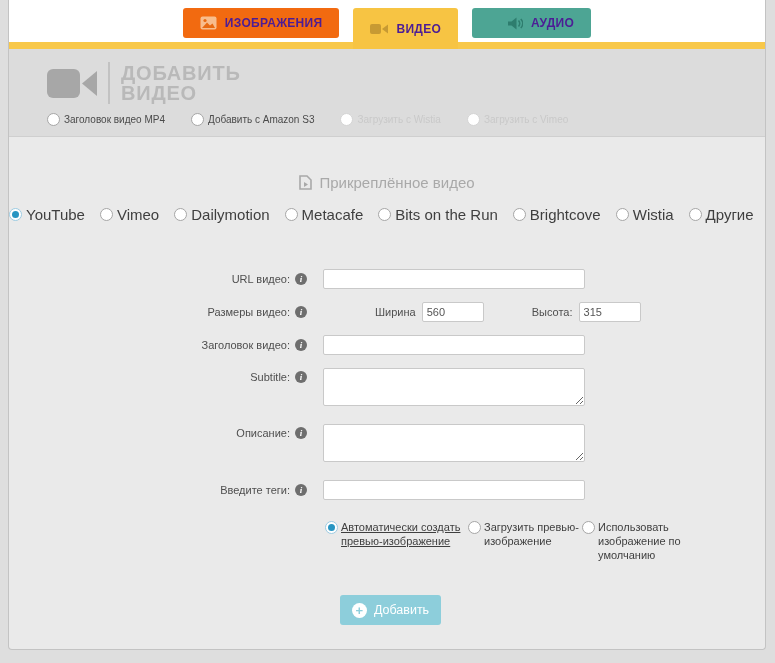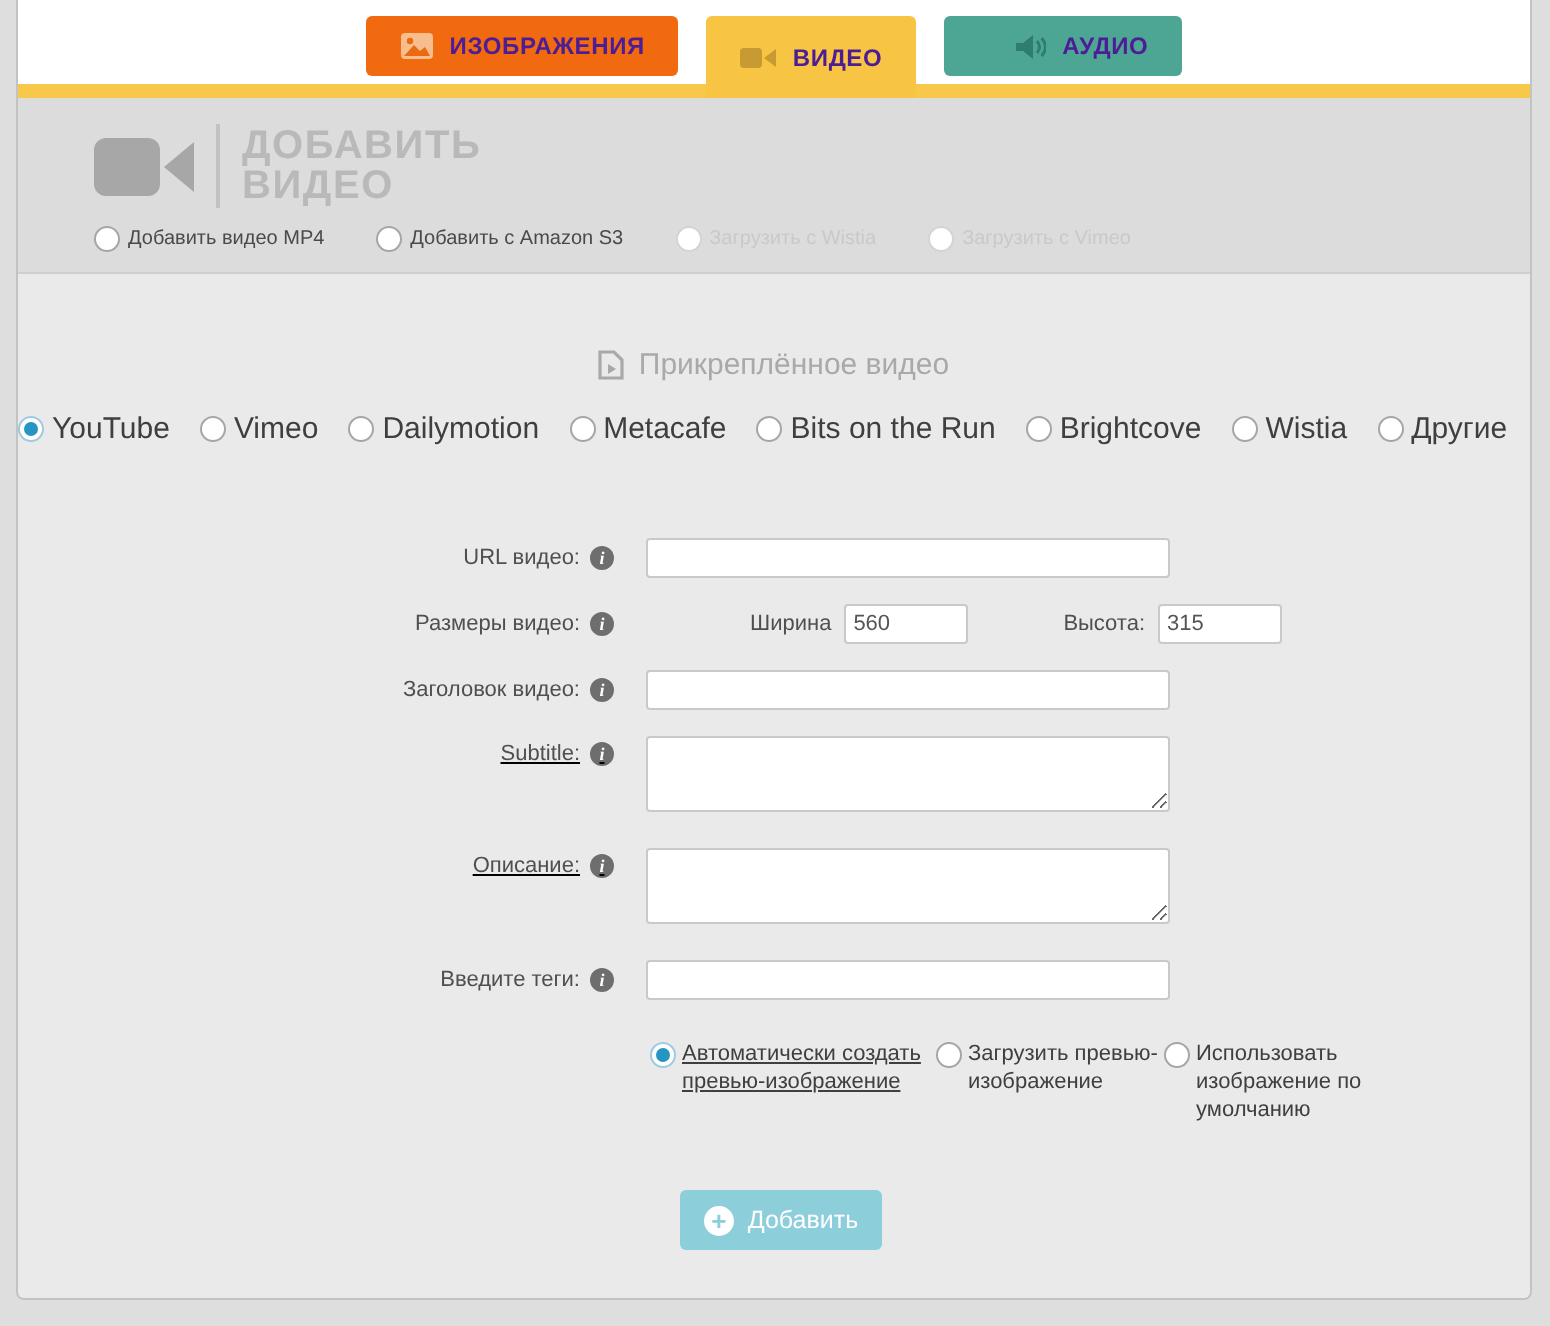--- a/index.html
+++ b/index.html
@@ -38,21 +38,21 @@
   .disabled { color:#c9c9c9; }
   .disabled .radio { border-color:#d4d4d4; }
 
   
   .section-title { margin-top:37px; display:flex; justify-content:center; align-items:center; gap:7px;
                    color:#a9a9a9; font-size:15px; }
   .providers { display:flex; justify-content:flex-start; gap:15px; margin-top:15px; font-size:15px; color:#3f3f3f; }
 
   .form { margin-top:46px; display:flex; flex-direction:column; gap:13px; }
   .form-row { display:flex; align-items:center; }
-  .form-row.top { align-items:flex-start;text-decoration:underline; }
+  .form-row.top { align-items:flex-start; }
   .form-row.top .lbl { padding-top:3px; }
   .lbl { width:298px; display:flex; justify-content:flex-end; align-items:center; gap:5px;
          font-size:11px; color:#4f4f4f; }
   .ctl { margin-left:16px; display:flex; align-items:center; gap:6px; font-size:11px; color:#4f4f4f; }
   .info { width:12px; height:12px; border-radius:50%; background:#6e6e6e; color:#fff;
           font-size:9px; font-weight:bold; font-style:italic; display:inline-flex;
           align-items:center; justify-content:center; flex:none; font-family:"Liberation Serif", serif; }
   input[type=text] { width:262px; height:20px; border:1px solid #c9c9c9; border-radius:2px;
                      background:#fff; font-size:11px; padding:0 4px; color:#555;
                      font-family:"Liberation Sans", sans-serif; }
@@ -118,21 +118,21 @@
       <div class="brand-title">
         <div>ДОБАВИТЬ</div>
         <div>ВИДЕО</div>
       </div>
     </div>
     <div class="source-radios">
       <label class="radio-item">
         <span class="radio">
             <span class="dot"></span>
           </span>
-        <span>Добавить видео MP4</span>
+        <span>Заголовок видео MP4</span>
       </label>
       <label class="radio-item">
         <span class="radio">
             <span class="dot"></span>
           </span>
         <span>Добавить с Amazon S3</span>
       </label>
       <label class="radio-item disabled">
         <span class="radio">
             <span class="dot"></span>

